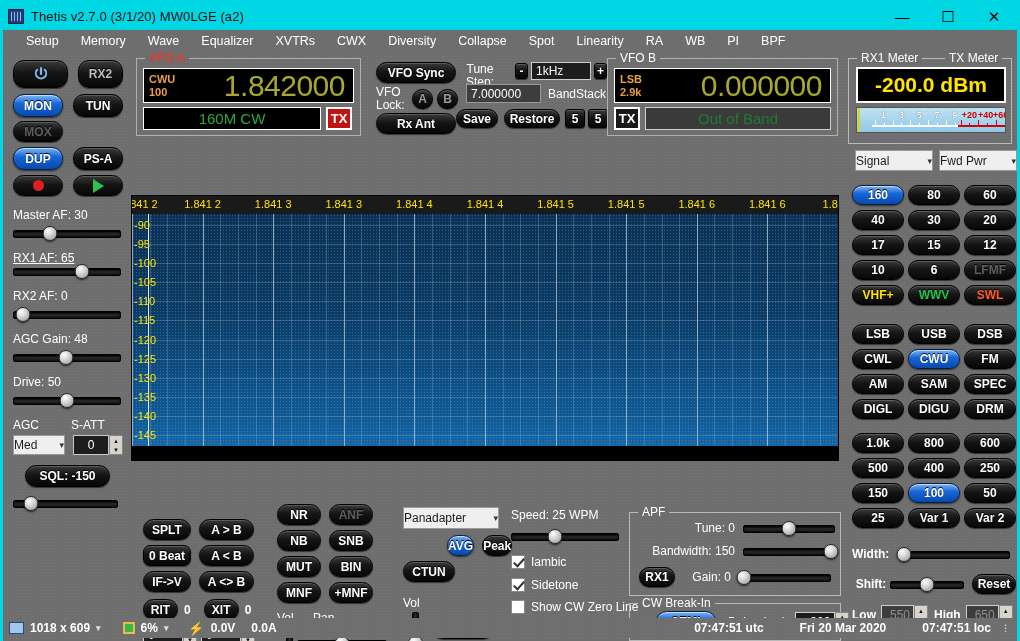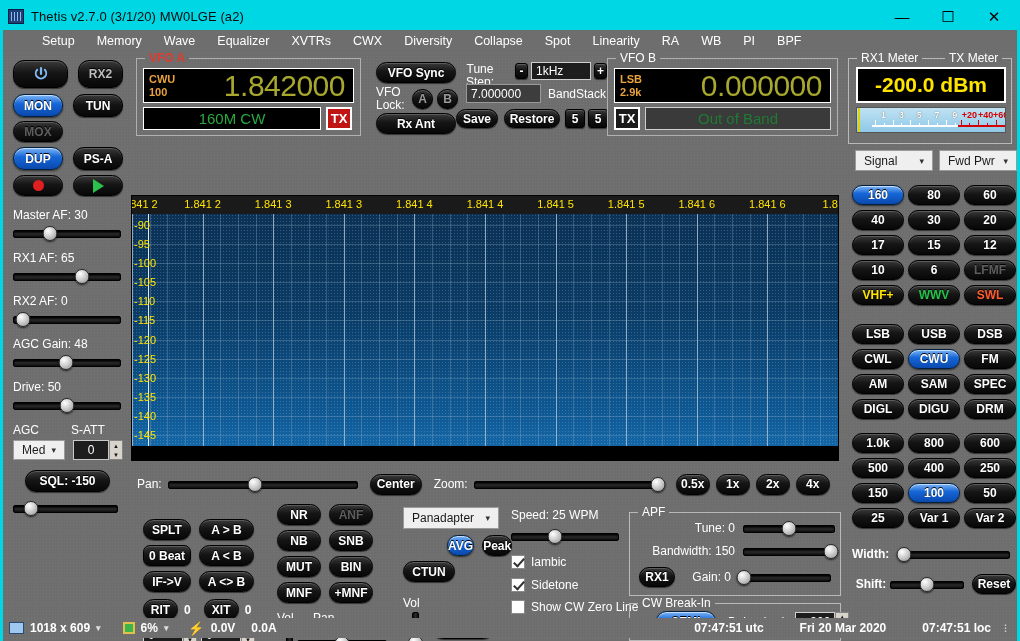--- a/index.html
+++ b/index.html
@@ -21,21 +21,21 @@
                margin-right:7px; position:relative; }
   .title-ico::after{content:"";position:absolute;inset:2px;
       background:repeating-linear-gradient(to right,#8fb8e8 0 1px,#1d3f7a 1px 3px);}
   .title-text { font-size:13px; color:#0b0b0b; letter-spacing:.1px;}
   .wbtns { margin-left:auto; display:flex; height:27px; }
   .wbtn { width:46px;height:27px;display:flex;align-items:center;justify-content:center;
           font-size:15px;color:#000; }
 
   
   .menubar { height:22px; background:#6e6e6e; display:flex; align-items:center;
-             padding-left:28px; gap:0; }
+             padding-left:12px; gap:0; }
   .menubar .mi { padding:2px 11px; font-size:12.5px; color:#fff; white-space:nowrap;}
 
   
   .main { position:relative; width:1014px; height:589px; background:#6e6e6e;
           background-image:radial-gradient(rgba(255,255,255,.055) .5px, transparent .6px);
           background-size:3px 3px; }
 
   
   .rb {
     background:linear-gradient(#3a3a3a,#151515 45%,#070707);
@@ -88,21 +88,21 @@
 
   
   .cbx { display:flex; align-items:center; gap:6px; }
   .cbx .bx { width:14px;height:14px;background:#fff;border:1px solid #8a8a8a;
              position:relative; flex:none;}
   .cbx .bx.ck::after{content:"";position:absolute;left:4px;top:0px;width:4px;height:9px;
       border:solid #333;border-width:0 2px 2px 0;transform:rotate(42deg);}
 
   
   .dd { background:#efefef; border:1px solid #9a9a9a; color:#1a1a1a;
-        display:flex; align-items:center; padding:0 8px; font-size:12px; }
+        display:flex; align-items:center; padding:0 0; font-size:12px; }
   .dd .cv { margin-left:auto; font-size:9px; color:#333; }
 
   
   #spectrum { position:absolute; border:1px solid #000; overflow:hidden; }
   .specfreq { position:absolute; left:0; right:0; top:0; height:18px;
               background:#1a1a1a; }
   .specfreq span { position:absolute; top:2px; font-size:11px; color:#ffe400;
                    transform:translateX(-50%); white-space:nowrap; }
   .specbody { position:absolute; left:0; right:0; top:18px; bottom:14px;
      background:linear-gradient(#0c3154,#0b3a63 40%,#0f5892 85%,#1566a6); }
@@ -217,21 +217,21 @@
 
       <div id="left-sliders" style="margin-top:12px;">
           <div style="margin-bottom: 11px;">
             <div class="lbl" style="margin-bottom: 5px;">Master AF: 30</div>
             <div class="sl" style="width: 108px;">
               <div class="track"></div>
               <div class="knob" style="left:34.2%"></div>
             </div>
           </div>
           <div style="margin-bottom: 11px;">
-            <div class="lbl" style="margin-bottom: 5px;">RX1 AF: 65</div>
+            <div class="lbl" style=" text-decoration: underline;">RX1 AF: 65</div>
             <div class="sl" style="width: 108px;">
               <div class="track"></div>
               <div class="knob" style="left:64.28%"></div>
             </div>
           </div>
           <div style="margin-bottom: 11px;">
             <div class="lbl" style="margin-bottom: 5px;">RX2 AF: 0</div>
             <div class="sl" style="width: 108px;">
               <div class="track"></div>
               <div class="knob" style="left:8.82%"></div>
@@ -471,39 +471,20 @@
           <div class="hline" style="top: 78.6885%;"></div>
           <div class="dblbl" style="top: 78.6885%;">-135</div>
           <div class="hline" style="top: 86.8852%;"></div>
           <div class="dblbl" style="top: 86.8852%;">-140</div>
           <div class="hline" style="top: 95.082%;"></div>
           <div class="dblbl" style="top: 95.082%;">-145</div>
         </div>
       <div class="specfoot"></div>
     </div>
 
-    <div style="position:absolute;left:134px;top:420px;width:700px;height:24px;display:flex;align-items:center;">
-      <span class="lbl">Pan:</span>
-      <div class="sl" id="pan-slider" style="width:190px;margin-left:6px;">
-        <div class="track"></div>
-        <div class="knob" style="left: 46%;"></div>
-      </div>
-      <div class="rb" style="width:52px;height:21px;margin-left:12px;">Center</div>
-      <span class="lbl" style="margin-left:12px;">Zoom:</span>
-      <div class="sl" id="zoom-slider" style="width:190px;margin-left:6px;">
-        <div class="track"></div>
-        <div class="knob" style="left: 97%;"></div>
-      </div>
-      <div id="zoom-buttons" style="display:flex;gap:6px;margin-left:12px;">
-          <div class="rb" style="width: 34px; height: 21px;">0.5x</div>
-          <div class="rb" style="width: 34px; height: 21px;">1x</div>
-          <div class="rb" style="width: 34px; height: 21px;">2x</div>
-          <div class="rb" style="width: 34px; height: 21px;">4x</div>
-        </div>
-    </div>
 
     <div style="position:absolute;left:140px;top:452px;width:120px;">
       <div style="display:flex;gap:8px;margin-top:15px;">
         <div class="rb" style="width:48px;height:21px;">SPLT</div>
         <div class="rb" style="width:55px;height:21px;">A &gt; B</div>
       </div>
       <div style="display:flex;gap:8px;margin-top:5px;">
         <div class="rb" style="width:48px;height:21px;border-radius:7px;">0 Beat</div>
         <div class="rb" style="width:55px;height:21px;">A &lt; B</div>
       </div>
@@ -720,20 +701,38 @@
         </div>
       </div>
       <div style="display:flex;align-items:center;margin-top:13px;">
         <span class="lbl" style="font-weight:bold;width:38px;text-align:center;">Shift:</span>
         <div class="sl" id="shift-slider" style="width:74px;">
           <div class="track"></div>
           <div class="knob" style="left: 50%;"></div>
         </div>
         <div class="rb" style="width:44px;height:20px;margin-left:8px;">Reset</div>
       </div>
+      <div style="display:flex;align-items:center;margin-top:11px;">
+        <span class="lbl" style="font-weight:bold;">Low</span>
+        <div class="spin" style="margin-left:5px;">
+          <div class="tfield" style="width:33px;height:20px;justify-content:flex-end;padding-right:3px;color:#8f8f8f;background:#3d3d3d;border-color:#cfcfcf;">550</div>
+          <div class="sbtns" style="height:20px;">
+            <span>▲</span>
+            <span>▼</span>
+          </div>
+        </div>
+        <span class="lbl" style="font-weight:bold;margin-left:6px;">High</span>
+        <div class="spin" style="margin-left:5px;">
+          <div class="tfield" style="width:33px;height:20px;justify-content:flex-end;padding-right:3px;color:#8f8f8f;background:#3d3d3d;border-color:#cfcfcf;">650</div>
+          <div class="sbtns" style="height:20px;">
+            <span>▲</span>
+            <span>▼</span>
+          </div>
+        </div>
+      </div>
     </div>
 
   </div>
 
   <div class="status">
     <div class="seg">
       <span class="mon-ico"></span>
       <span>1018 x 609</span>
       <span style="font-size:9px;color:#ddd;">▾</span>
     </div>

